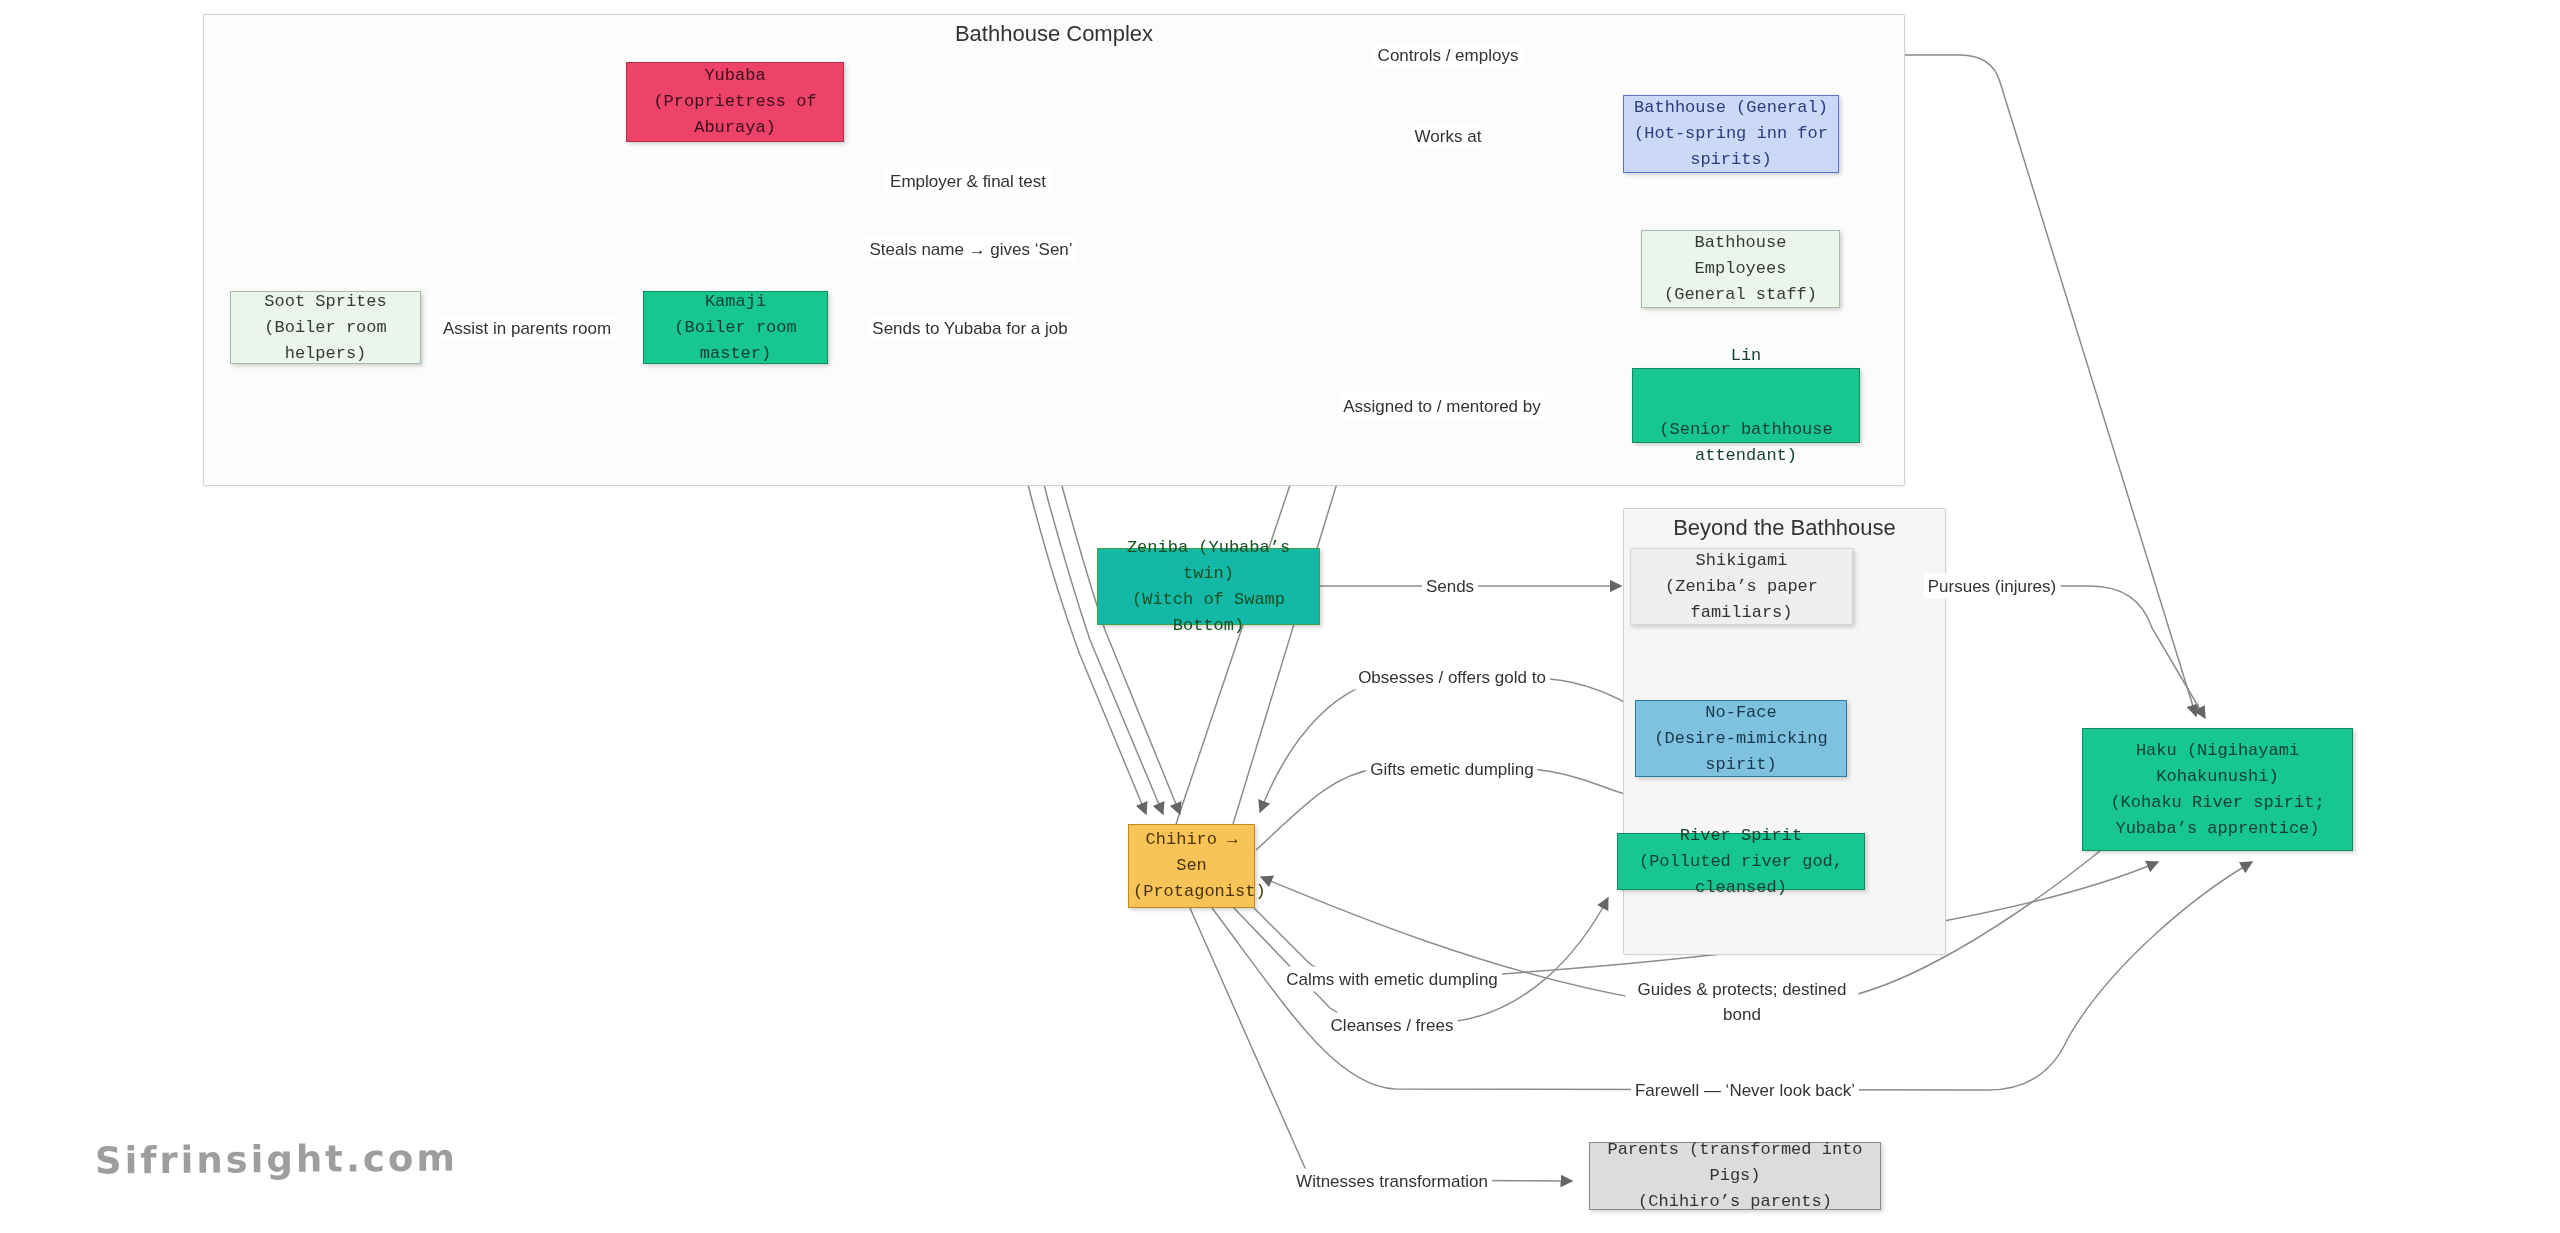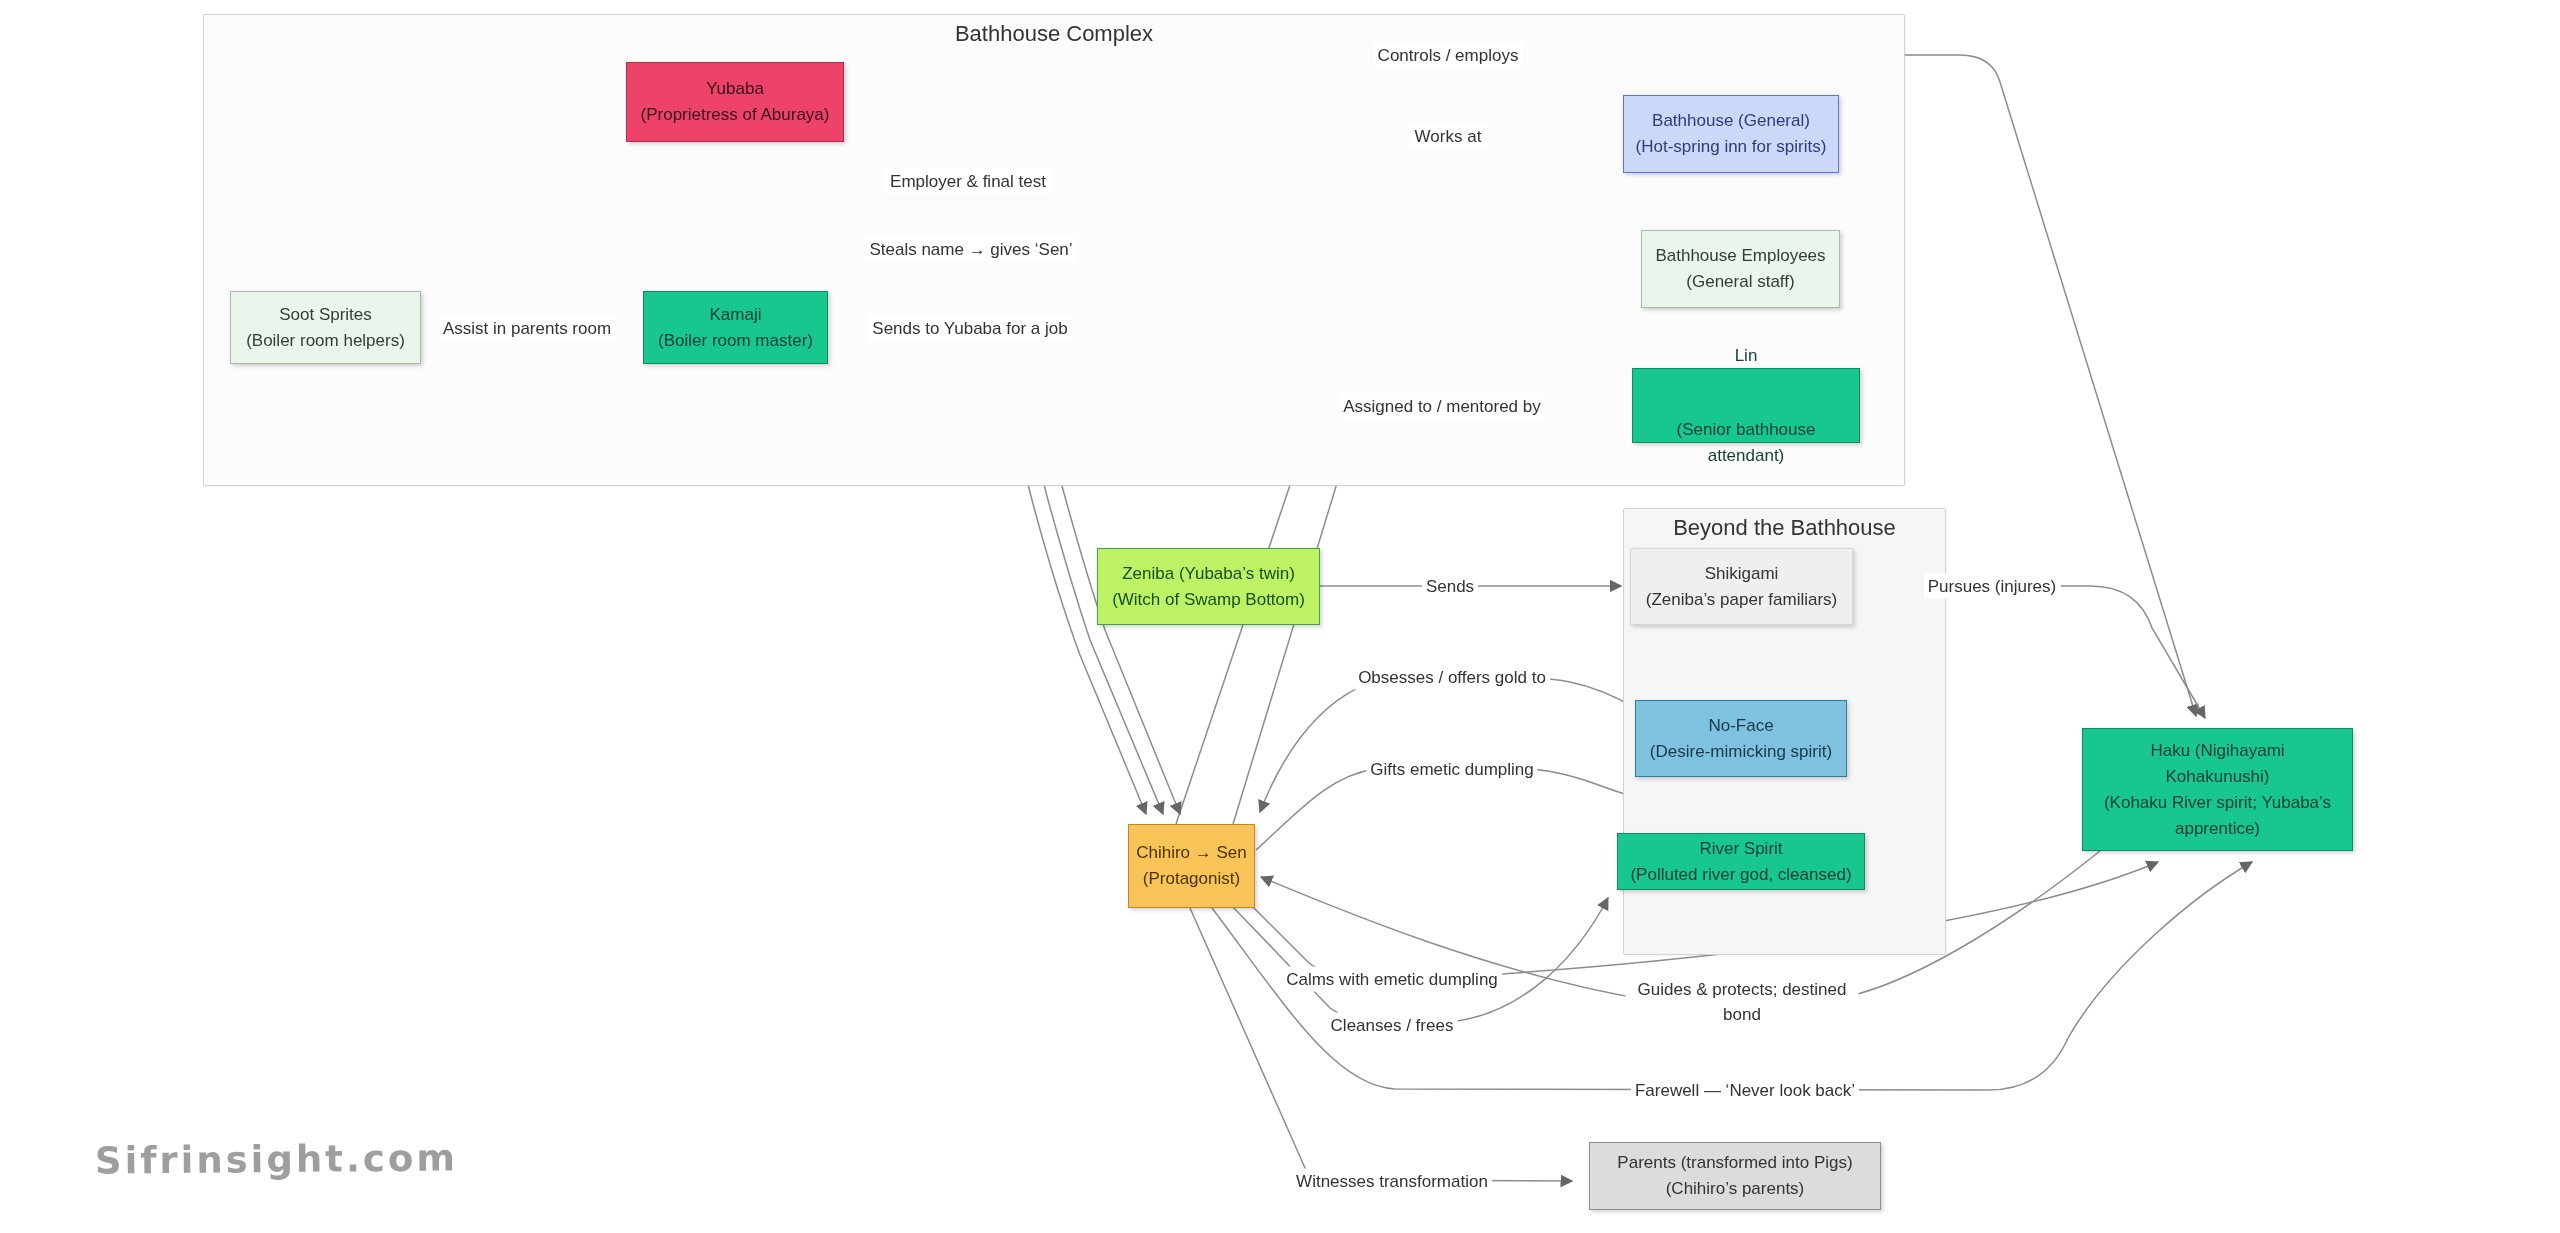--- a/index.html
+++ b/index.html
@@ -3,27 +3,27 @@
 <meta charset="utf-8">
 <style>
   html,body{margin:0;padding:0;background:#ffffff;}
   body{width:2560px;height:1233px;position:relative;font-family:"Liberation Sans",sans-serif;overflow:hidden;}
   .canvas{position:absolute;inset:0;}
   svg.edge-layer{position:absolute;left:0;top:0;width:2560px;height:1233px;}
   .cluster{position:absolute;border:1px solid #d2d2d2;border-radius:2px;box-shadow:1px 1px 3px rgba(0,0,0,0.05);}
   .cluster.complex{background:#fcfcfc;}
   .cluster.beyond{background:#f6f6f6;margin-left:41px;}
   .cluster-label{position:absolute;top:6px;left:0;width:100%;text-align:center;font-size:22px;color:#333;}
-  .node{position:absolute;border:1px solid;display:flex;flex-direction:column;justify-content:center;align-items:center;text-align:center;font-size:17px;line-height:26px;box-shadow:2px 2px 4px rgba(0,0,0,0.18);padding:2px 4px;box-sizing:border-box;}
+  .node{position:absolute;border:1px solid;display:flex;flex-direction:column;justify-content:center;align-items:center;text-align:center;font-size:17px;line-height:26px;box-shadow:2px 2px 4px rgba(0,0,0,0.18);padding:2px 4px;box-sizing:border-box;font-family:Liberation Mono, monospace;}
   .node .t,.node .s{width:100%;}
   .teal{background:#18c68f;border-color:#0f8a63;color:#123f31;}
   .pink{background:#ed4368;border-color:#b02d50;color:#3a0f1f;}
   .blue{background:#ccd8f8;border-color:#5b72d8;color:#2c3c7c;}
   .ltgreen{background:#eaf6ec;border-color:#a9b8aa;color:#333d36;}
-  .green{background:#bef264;border-color:#41a14b;color:#174f21;}
+  .green{background:#14b8a6;border-color:#41a14b;color:#174f21;}
   .skyblue{background:#7fc2e0;border-color:#2b7da0;color:#17394a;}
   .amber{background:#f8c457;border-color:#bd8b21;color:#4a3407;}
   .gray-light{background:#efefef;border-color:#d7d7d7;color:#333;}
   .gray{background:#dcdcdc;border-color:#8c8c8c;color:#333;}
   .node.haku .t{max-width:178px;margin:0 auto;}
   .node.haku .s{max-width:238px;margin:0 auto;}
   .elabel{position:absolute;transform:translate(-50%,-50%);background:#ffffff;color:#333;font-size:17px;line-height:25px;padding:0 4px;white-space:nowrap;text-align:center;}
   .elabel.wrap{white-space:normal;width:225px;}
   .watermark{position:absolute;left:95px;top:1138px;font-size:37px;font-weight:700;letter-spacing:3px;color:#9e9e9e;font-family:"DejaVu Sans",sans-serif;transform:rotate(-0.5deg);}
 </style>

